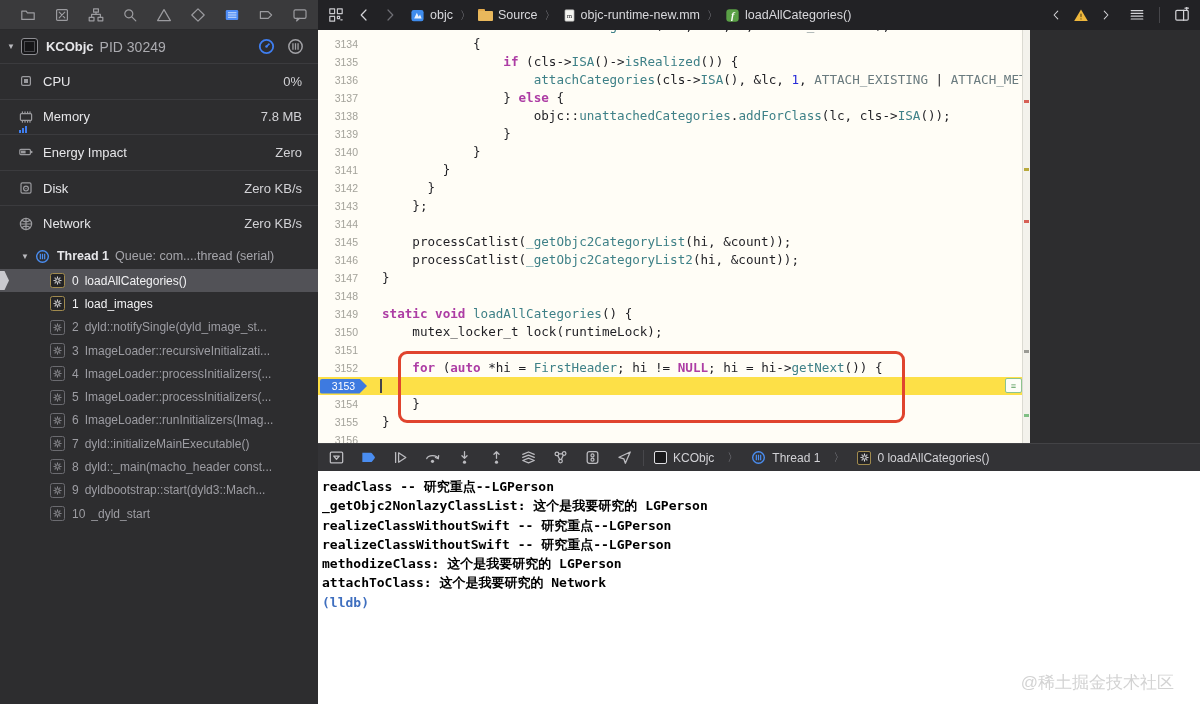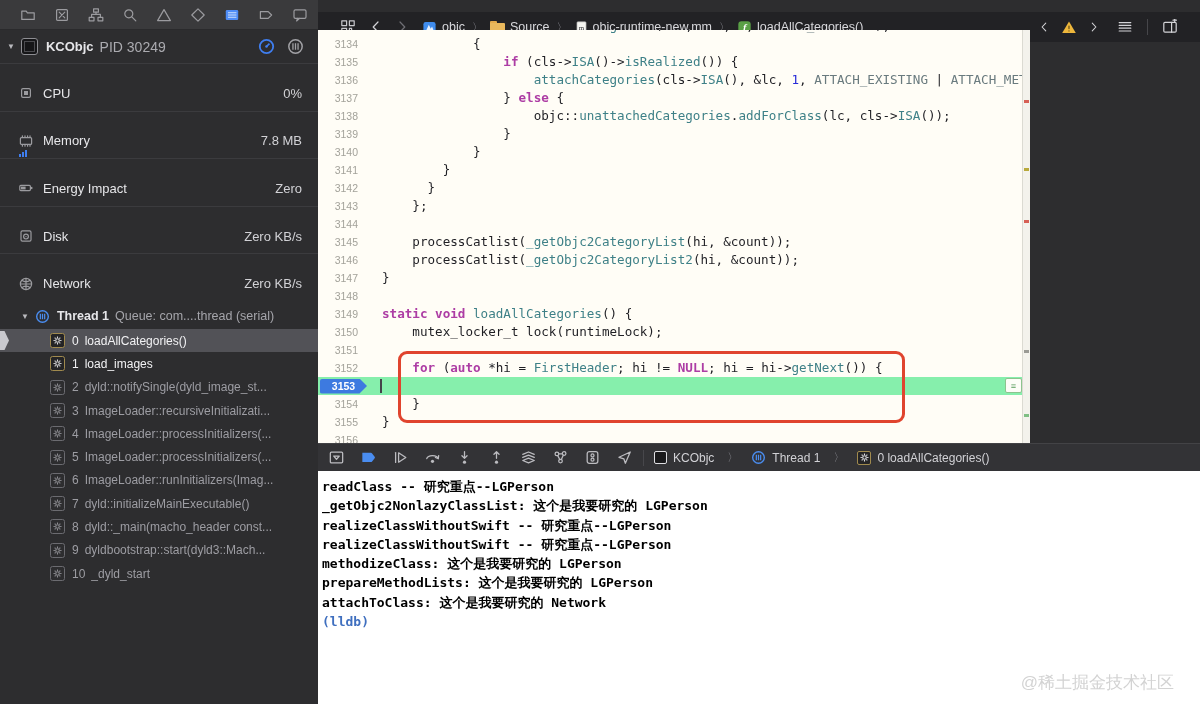--- a/index.html
+++ b/index.html
@@ -6,41 +6,41 @@
   body{width:1200px;height:704px;overflow:hidden;background:#fff;
        font-family:"Liberation Sans",sans-serif;-webkit-font-smoothing:antialiased;}
   .app{position:relative;width:1200px;height:704px;background:#2d2d2f;}
 
   
   .topbar-left{position:absolute;left:0;top:0;width:318px;height:30px;background:#3a3a3c;
     border-bottom:1px solid #2a2a2c;display:flex;align-items:center;gap:18px;
     padding-left:20px;box-sizing:border-box;}
   .nav-btn{width:16px;height:16px;display:inline-flex;}
   .topbar-right{position:absolute;left:318px;top:0;width:882px;height:30px;background:#222225;
-    display:flex;align-items:center;padding:0 22px;box-sizing:border-box;color:#d8d8dc;
-    font-size:12.5px;margin-top:12px;}
+    display:flex;align-items:center;padding:0 10px;box-sizing:border-box;color:#d8d8dc;
+    font-size:12.5px;}
   .jb-item{display:flex;align-items:center;gap:5px;white-space:nowrap;}
   .jb-sep{color:#85858b;margin:0 7px;font-size:11px;}
   .jb-right{margin-left:auto;display:flex;align-items:center;gap:10px;}
   .tb-vsep{width:1px;height:16px;background:#46464a;margin:0 4px;}
   .csprite{display:inline-flex;}
 
   
   .sidebar{position:absolute;left:0;top:30px;width:318px;height:674px;background:#2d2d2f;
     color:#e6e6e9;overflow:hidden;}
   .process-row{height:33px;display:flex;align-items:center;padding:0 14px 0 7px;}
   .disclosure{color:#b9b9be;font-size:8px;margin-right:6px;}
   .appicon-dark{width:17px;height:17px;background:#161618;border:1.5px solid #8e8e93;
     border-radius:3px;box-sizing:border-box;margin-right:8px;position:relative;}
   .appicon-dark:after{content:"";position:absolute;left:2px;top:2px;width:9px;height:9px;
     border:1px solid #4c4c50;}
   .proc-name{font-weight:bold;font-size:13px;}
   .proc-pid{font-size:14px;color:#ababb0;margin-left:6px;}
   .proc-toggles{margin-left:auto;display:flex;gap:12px;align-items:center;}
-  .gauge-row{height:34.6px;display:flex;align-items:center;padding:12px 16px 0 18px;
+  .gauge-row{height:34.6px;display:flex;align-items:center;padding:0 16px 0 18px;
     border-top:1px solid #3b3b3e;position:relative;}
   .gauge-label{margin-left:9px;font-size:13px;}
   .gauge-value{margin-left:auto;font-size:13px;color:#d2d2d6;}
   .mini-bars{position:absolute;left:19px;bottom:1px;display:flex;align-items:flex-end;gap:1px;}
   .mini-bars i{display:block;width:2px;background:#3f7ef0;}
   .thread-row{height:25px;display:flex;align-items:center;padding-left:21px;font-size:12.5px;
     margin-top:3px;white-space:nowrap;}
   .thread-name{font-weight:bold;margin-left:7px;}
   .thread-queue{color:#a5a5ab;margin-left:6px;}
   .frame-row{height:23.3px;display:flex;align-items:center;padding-left:50px;position:relative;
@@ -54,21 +54,21 @@
   .gearbox.gold{border:1px solid #a08a4e;background:#242426;}
   .gearbox.gray{border:1px solid #6b6b70;background:#2d2d2f;}
   .frame-idx{margin-right:6px;}
 
   
   .editor{position:absolute;left:318px;top:30px;width:712px;height:413px;background:#fffdf6;
     overflow:hidden;}
   .code-lines{position:absolute;top:-13px;left:0;width:874px;}
   .code-row{height:18px;position:relative;font-family:"DejaVu Sans Mono",monospace;
     font-size:12.6px;line-height:18px;white-space:pre;}
-  .code-row.bp-row{background:#86efac;font-weight:bold;}
+  .code-row.bp-row{background:#fde047;}
   .gutter-num{position:absolute;left:0;top:0;width:40px;text-align:right;color:#a3a29a;
     font-size:10.5px;line-height:18px;font-family:"Liberation Sans",sans-serif;}
   .code-text{position:absolute;left:64px;top:0;}
   .tok-k{color:#ad3da4;font-weight:bold;}
   .tok-f{color:#3e8087;text-align:center;}
   .tok-n{color:#272ad8;}
   .tok-m{color:#697a7e;}
   .tok-p{color:#1f1f24;}
   .bp-badge{position:absolute;left:2px;top:1.5px;width:47px;height:15px;background:#3d7ae0;
     color:#fff;font-size:10.5px;font-family:"Liberation Sans",sans-serif;text-align:center;
@@ -622,20 +622,19 @@
     </div>
   </div>
 
   <div class="console">
     <div id="console-lines">
         <div class="console-line">readClass -- 研究重点--LGPerson</div>
         <div class="console-line">_getObjc2NonlazyClassList: 这个是我要研究的 LGPerson</div>
         <div class="console-line">realizeClassWithoutSwift -- 研究重点--LGPerson</div>
         <div class="console-line">realizeClassWithoutSwift -- 研究重点--LGPerson</div>
         <div class="console-line">methodizeClass: 这个是我要研究的 LGPerson</div>
-        <div class="console-line">prepareMethodLists: 这个是我要研究的 LGPerson</div>
         <div class="console-line">attachToClass: 这个是我要研究的 Network</div>
         <div class="console-line"><span class="lldb">(lldb) </span></div>
       </div>
     <div class="watermark">@稀土掘金技术社区</div>
   </div>
 
 </div>
 
 </body></html>

